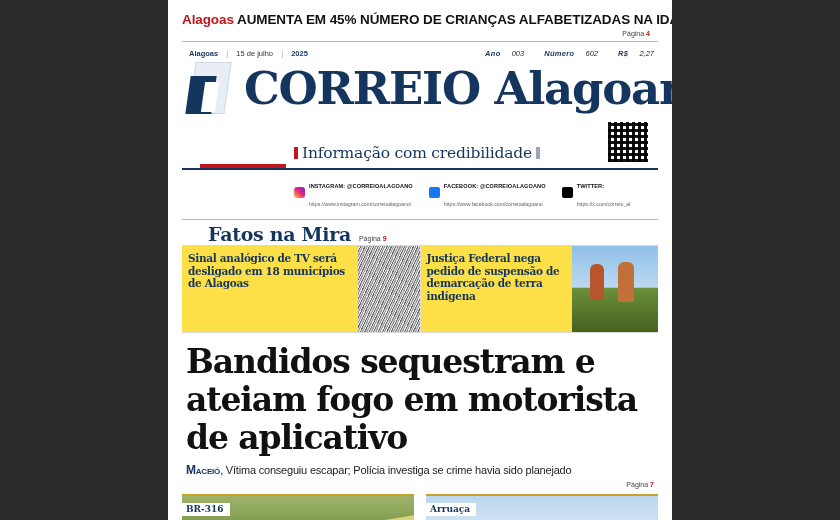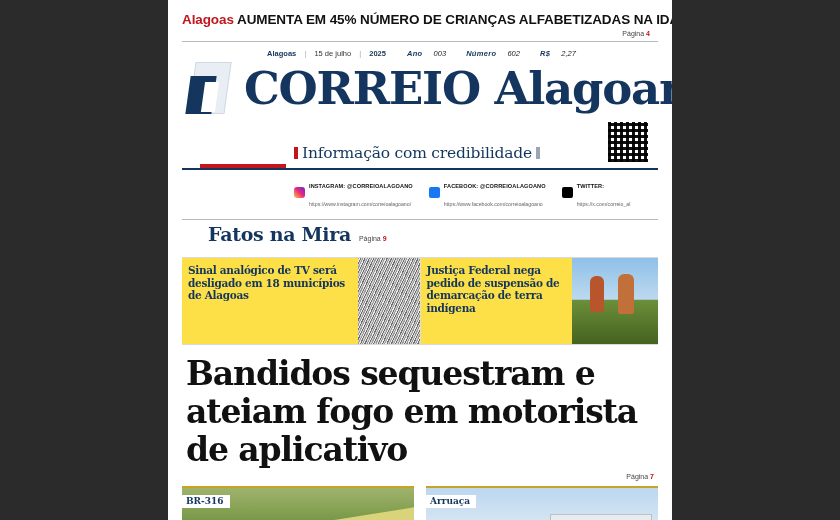--- a/index.html
+++ b/index.html
@@ -53,21 +53,21 @@
 
   .rule {
     border-top: 1px solid #b9b9b9;
     margin: 4px 14px 0 14px;
   }
 
   
   .metaline {
     display: flex;
     align-items: center;
-    justify-content: center;
+    justify-content: space-between;
     font-size: 7.5px;
     color: #333;
     padding: 7px 4px 4px 4px;
   }
   .metaline .left span { margin: 0 3px; }
   .metaline .left .b { font-weight: bold; color: #13355e; }
   .metaline .left .sep { color: #aaa; }
   .metaline .right span { margin-left: 9px; font-style: italic; }
   .metaline .right .lbl { font-weight: bold; color: #13355e; letter-spacing: .3px;}
   .metaline .right .val { color: #222; }
@@ -189,21 +189,21 @@
   .sicon.ig { background: linear-gradient(45deg,#f9ce34,#ee2a7b,#6228d7); }
   .sicon.fb { background: #1877f2; border-radius: 2px;}
   .sicon.tw { background: #000; border-radius: 2px;}
   .stext .t1 { font-size: 5.6px; font-weight: bold; color: #111; letter-spacing: .1px;}
   .stext .t2 { font-size: 5.2px; color: #666; }
 
   
   .fatosbar {
     display: flex;
     align-items: baseline;
-    padding: 3px 4px 12px 26px;
+    padding: 3px 4px 0 26px;
     gap: 8px;
   }
   .fatos-title {
     font-family: "DejaVu Serif", serif;
     font-weight: bold;
     font-size: 19px;
     color: #13355e;
     letter-spacing: -0.3px;
   }
   .fatos-pg { font-size: 7px; color: #444; }
@@ -454,20 +454,23 @@
       <div class="thumb tv"></div>
     </div>
     <div class="teaser">
       <div class="tx">Justiça Federal nega pedido de suspensão de demarcação de terra indígena</div>
       <div class="thumb indigena"></div>
     </div>
   </div>
 
   <div>
     <div class="headline">Bandidos sequestram e ateiam fogo em motorista de aplicativo</div>
+    <div class="subline">
+      <span class="city">Maceió</span><span>, Vítima conseguiu escapar; Polícia investiga se crime havia sido planejado</span>
+    </div>
     <div class="sub-pg">
       <span>Página</span>
       <b>7</b>
     </div>
   </div>
 
   <div class="bottomphotos">
     <div class="photo">
       <div class="img br316"></div>
       <div class="label">BR-316</div>

